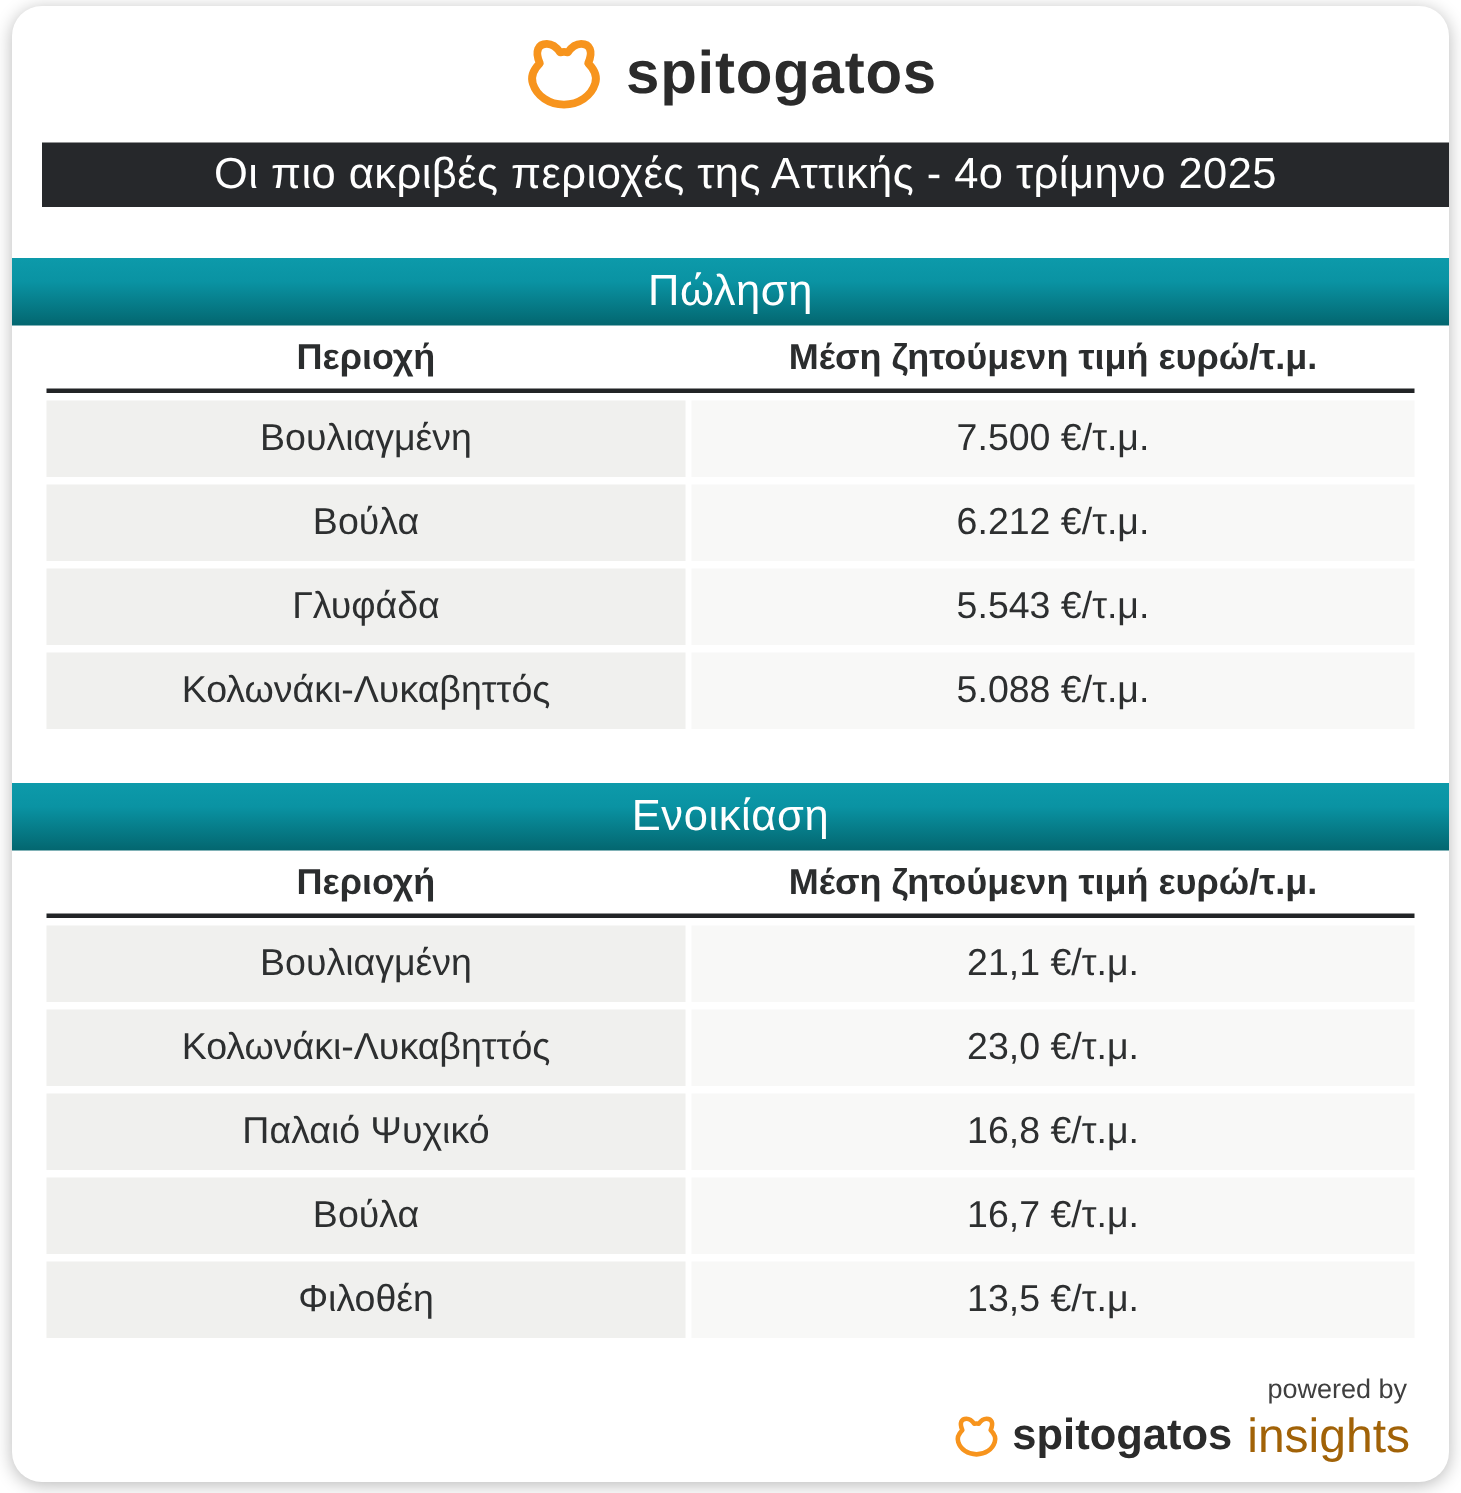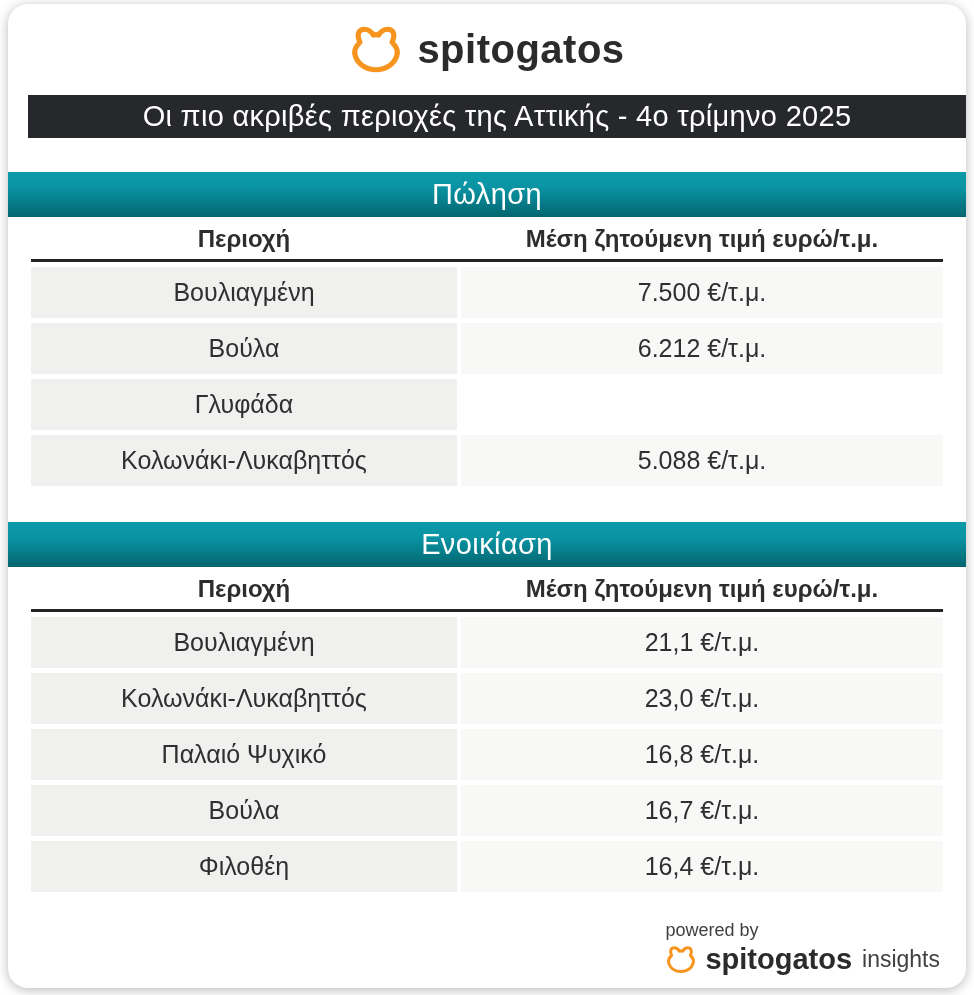--- a/index.html
+++ b/index.html
@@ -91,43 +91,43 @@
     text-align: center;
   }
   .cell.area  { background: #f0f0ee; }
   .cell.price { background: #f8f8f7; }
   .section-spacer { height: 10px; }
   
   .footer {
     position: absolute;
     right: 26px;
     bottom: 12px;
-    text-align: left;
+    text-align: right;
   }
   .powered-by {
     font-size: 18px;
     color: #3f3f3f;
     margin-bottom: 2px;
     margin-right: 2px;
   }
   .footer-brand {
     display: flex;
     align-items: center;
     justify-content: flex-end;
     gap: 8px;
   }
   .footer-logo-text {
     font-size: 29px;
     font-weight: bold;
     color: #2b2b2b;
   }
   .footer-suffix {
-    font-size: 23px;
+    font-size: 32px;
     font-weight: 300;
-    color: #404040;
+    color: #a16207;
     margin-left: 2px;
   }
   .cat-icon svg { display: block; }
 </style>
 </head>
 <body>
 
 <div class="card">
 
   <div class="logo-row">
@@ -157,20 +157,21 @@
     <div class="trow">
       <div class="cell area">Βουλιαγμένη</div>
       <div class="cell price">7.500 €/τ.μ.</div>
     </div>
     <div class="trow">
       <div class="cell area">Βούλα</div>
       <div class="cell price">6.212 €/τ.μ.</div>
     </div>
     <div class="trow">
       <div class="cell area">Γλυφάδα</div>
+      <div class="cell price">5.543 €/τ.μ.</div>
     </div>
     <div class="trow">
       <div class="cell area">Κολωνάκι-Λυκαβηττός</div>
       <div class="cell price">5.088 €/τ.μ.</div>
     </div>
   </div>
 
   <div class="section-spacer"></div>
 
   <div class="section-bar">
@@ -194,21 +195,21 @@
     <div class="trow">
       <div class="cell area">Παλαιό Ψυχικό</div>
       <div class="cell price">16,8 €/τ.μ.</div>
     </div>
     <div class="trow">
       <div class="cell area">Βούλα</div>
       <div class="cell price">16,7 €/τ.μ.</div>
     </div>
     <div class="trow">
       <div class="cell area">Φιλοθέη</div>
-      <div class="cell price">16,4 €/τ.μ.</div>
+      <div class="cell price">13,5 €/τ.μ.</div>
     </div>
   </div>
 
   <div class="footer">
     <div class="powered-by">powered by</div>
     <div class="footer-brand">
       <span class="cat-icon">
         <svg width="32" height="28" viewBox="0 0 52 46" fill="none" xmlns="http://www.w3.org/2000/svg">
           <path d="M10.5 15.5 C 7 7.5, 9.5 3, 15 3 C 18.5 3, 21.5 5.5, 23.5 8.5 C 25.2 8.1, 26.8 8.1, 28.5 8.5 C 30.5 5.5, 33.5 3, 37 3 C 42.5 3, 45 7.5, 41.5 15.5 C 45.5 19.5, 47.5 24, 46 28.5 C 43.5 36.5, 35.5 42, 26 42 C 16.5 42, 8.5 36.5, 6 28.5 C 4.5 24, 6.5 19.5, 10.5 15.5 Z" stroke="#F7941D" stroke-width="5" stroke-linejoin="round" stroke-linecap="round"></path>
         </svg>

